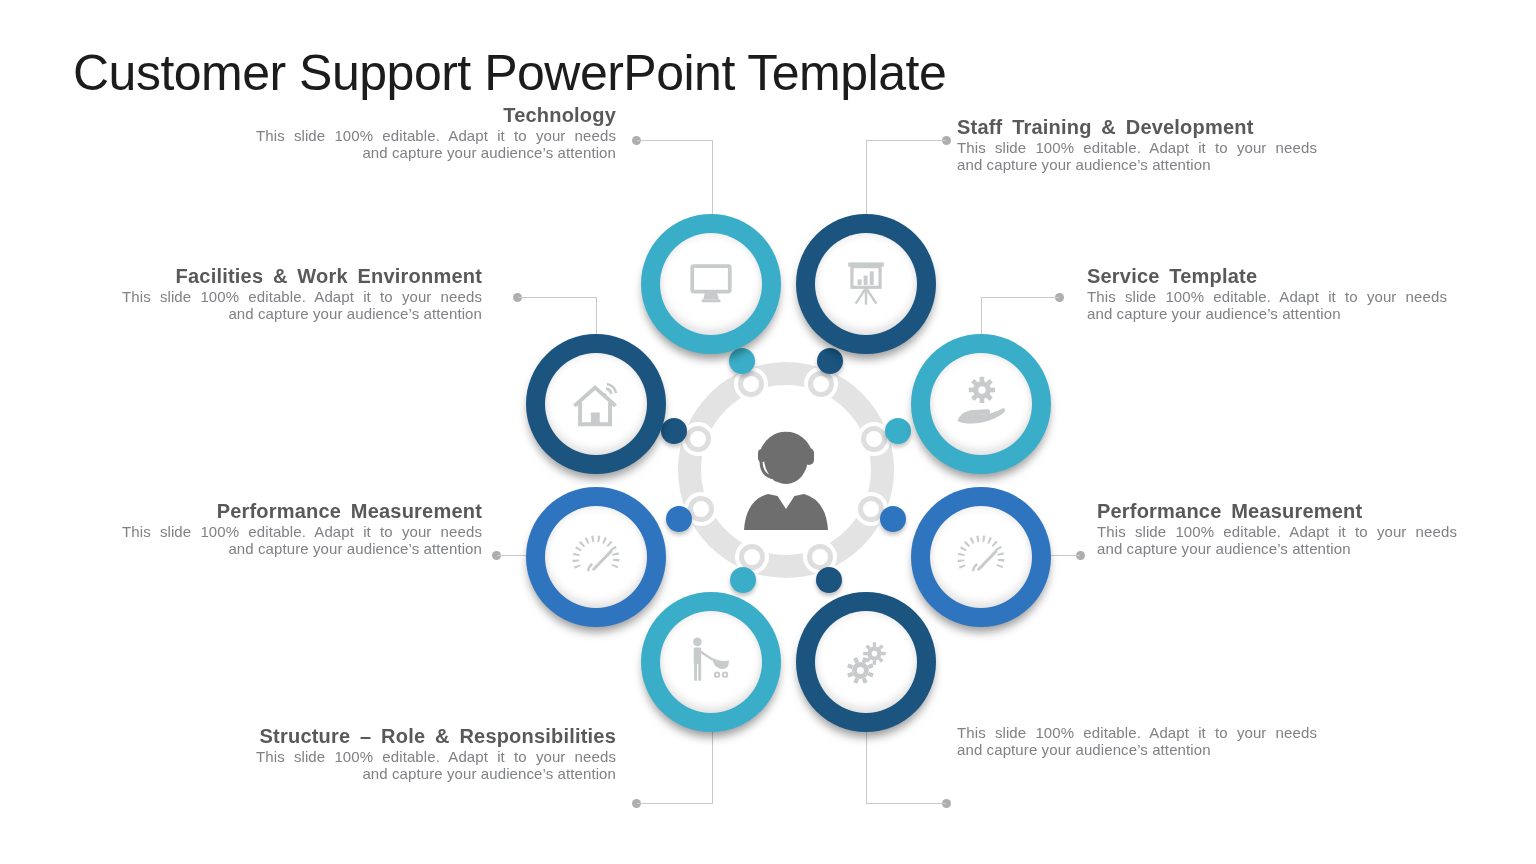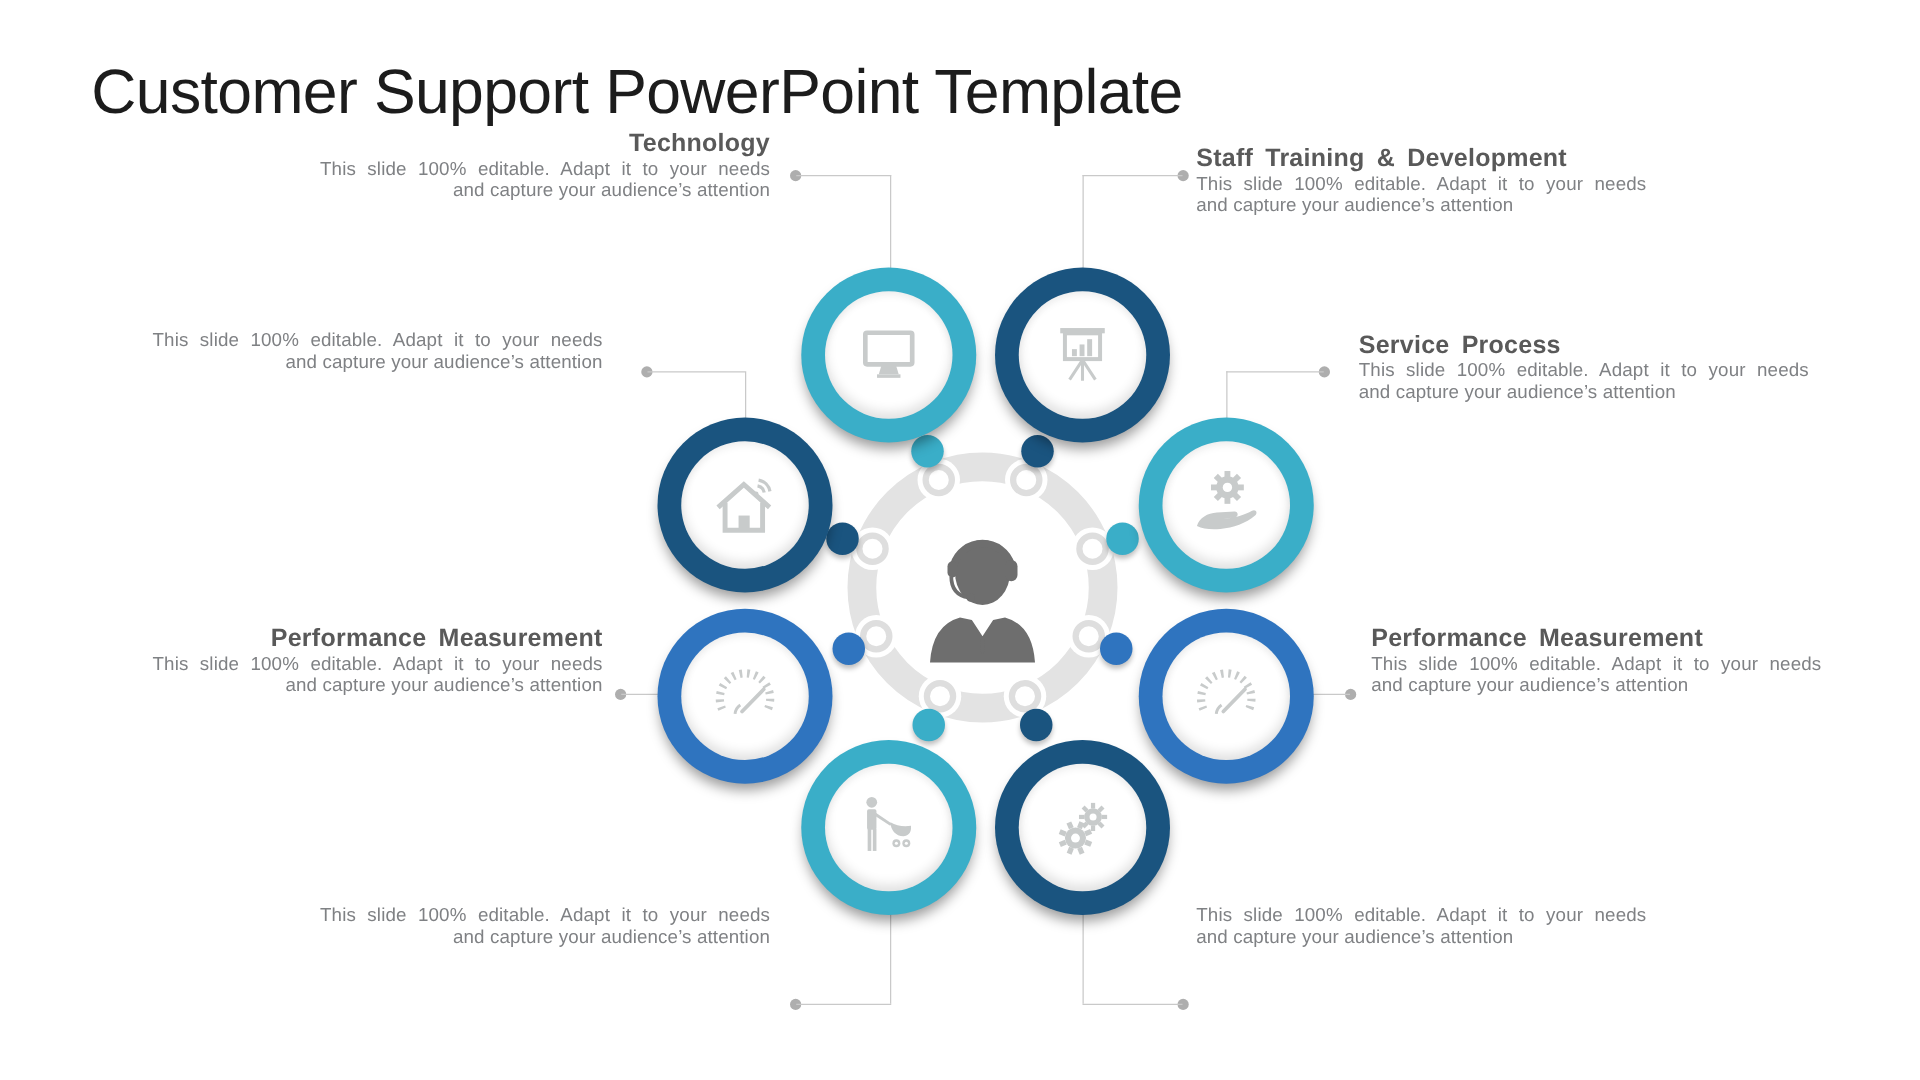--- a/index.html
+++ b/index.html
@@ -57,28 +57,29 @@
 
   <div class="block align-left" style="left:957px;top:115px">
     <div class="sec-title">Staff Training &amp; Development</div>
     <div class="desc">
       <div class="l1">This slide 100% editable. Adapt it to your needs</div>
       <div class="l2">and capture your audience’s attention</div>
     </div>
   </div>
 
   <div class="block align-right" style="left:122px;top:264px">
+    <div class="sec-title">Facilities &amp; Work Environment</div>
     <div class="desc">
       <div class="l1">This slide 100% editable. Adapt it to your needs</div>
       <div class="l2">and capture your audience’s attention</div>
     </div>
   </div>
 
   <div class="block align-left" style="left:1087px;top:264px">
-    <div class="sec-title">Service Process</div>
+    <div class="sec-title">Service Template</div>
     <div class="desc">
       <div class="l1">This slide 100% editable. Adapt it to your needs</div>
       <div class="l2">and capture your audience’s attention</div>
     </div>
   </div>
 
   <div class="block align-right" style="left:122px;top:499px">
     <div class="sec-title">Performance Measurement</div>
     <div class="desc">
       <div class="l1">This slide 100% editable. Adapt it to your needs</div>
@@ -88,20 +89,21 @@
 
   <div class="block align-left" style="left:1097px;top:499px">
     <div class="sec-title">Performance Measurement</div>
     <div class="desc">
       <div class="l1">This slide 100% editable. Adapt it to your needs</div>
       <div class="l2">and capture your audience’s attention</div>
     </div>
   </div>
 
   <div class="block align-right" style="left:256px;top:724px">
+    <div class="sec-title">Structure – Role &amp; Responsibilities</div>
     <div class="desc">
       <div class="l1">This slide 100% editable. Adapt it to your needs</div>
       <div class="l2">and capture your audience’s attention</div>
     </div>
   </div>
 
   <div class="block align-left" style="left:957px;top:724px">
     <div class="desc">
       <div class="l1">This slide 100% editable. Adapt it to your needs</div>
       <div class="l2">and capture your audience’s attention</div>

